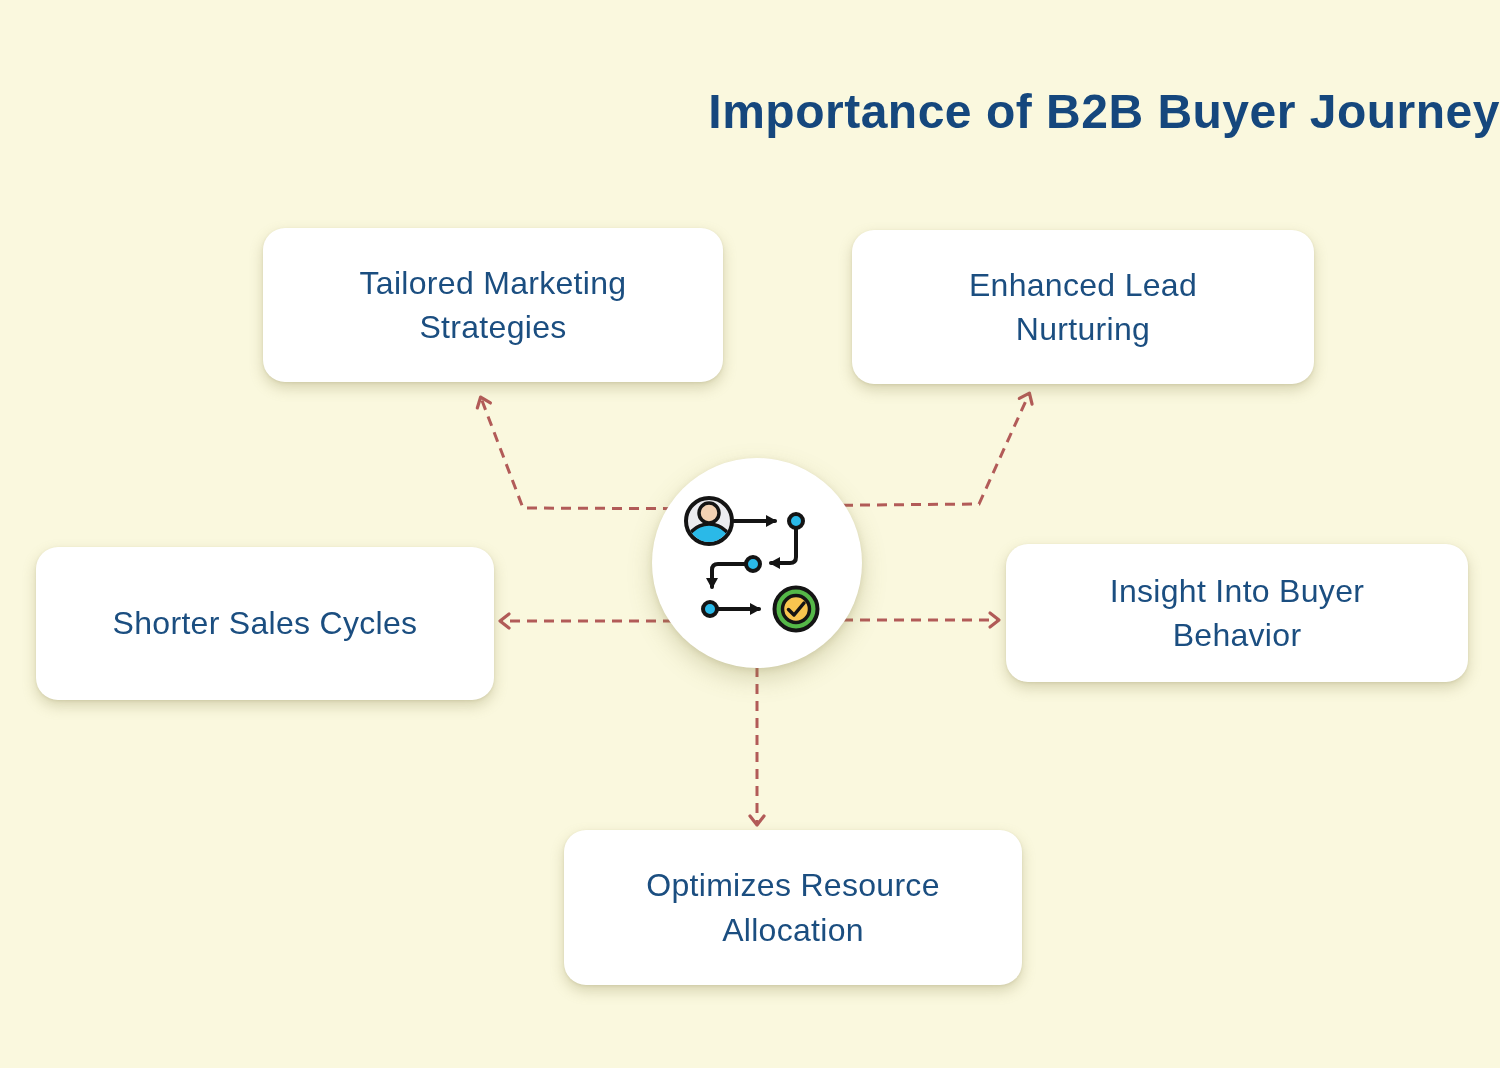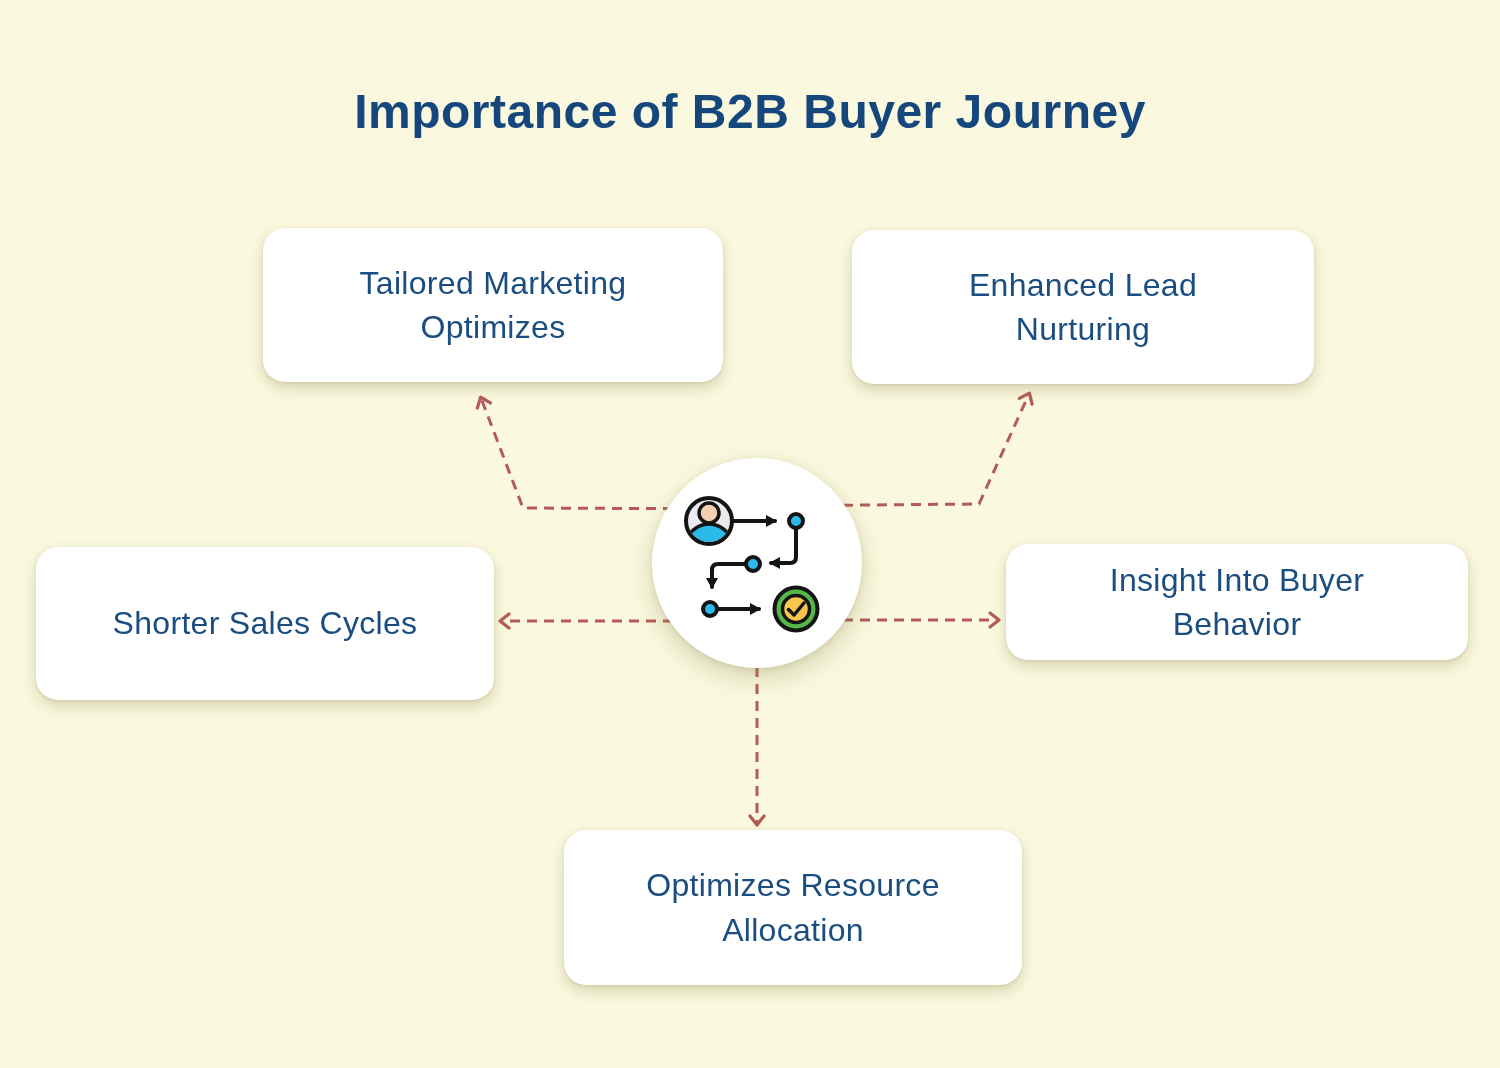--- a/index.html
+++ b/index.html
@@ -14,21 +14,21 @@
     height: 1068px;
     background: #FAF8DE;
     overflow: hidden;
   }
   .title {
     position: absolute;
     top: 84px;
     left: 0;
     width: 100%;
     margin: 0;
-    text-align: center;
+    text-align: right;
     font-size: 48px;
     font-weight: bold;
     letter-spacing: 0.5px;
     color: #15477D;
     z-index: 3;
   }
   .connectors {
     position: absolute;
     left: 0;
     top: 0;
@@ -62,21 +62,21 @@
     font-size: 32px;
     line-height: 1.38;
     color: #1B4E80;
     text-align: center;
     white-space: pre-line;
     letter-spacing: 0.3px;
   }
   .card-tl { left: 263px; top: 228px; width: 460px; height: 154px; }
   .card-tr { left: 852px; top: 230px; width: 462px; height: 154px; }
   .card-l  { left: 36px;  top: 547px; width: 458px; height: 153px; }
-  .card-r  { left: 1006px; top: 544px; width: 462px; height: 116px; }
+  .card-r  { left: 1006px; top: 544px; width: 462px; height: 138px; }
   .card-b  { left: 526px; top: 830px; width: 458px; height: 155px; margin-left: 38px; }
 </style>
 </head>
 <body>
 
 <div class="canvas">
 
   <h1 class="title">Importance of B2B Buyer Journey</h1>
 
   <svg class="connectors" viewBox="0 0 1500 1068" xmlns="http://www.w3.org/2000/svg">
@@ -129,21 +129,21 @@
       <g>
         <circle cx="144" cy="151" r="21.5" fill="#55B848" stroke="#141414" stroke-width="4"></circle>
         <circle cx="144" cy="151" r="13.5" fill="#F8C54F" stroke="#141414" stroke-width="3.5"></circle>
         <path d="M 136.5 151.5 L 142 157 L 152 145" fill="none" stroke="#141414" stroke-width="3.5" stroke-linecap="round" stroke-linejoin="round"></path>
       </g>
     </svg>
   </div>
 
   <div class="card card-tl">
     <span class="card-label">Tailored Marketing
-Optimizes</span>
+Strategies</span>
   </div>
 
   <div class="card card-l">
     <span class="card-label">Shorter Sales Cycles</span>
   </div>
 
   <div class="card card-tr">
     <span class="card-label">Enhanced Lead
 Nurturing</span>
   </div>

